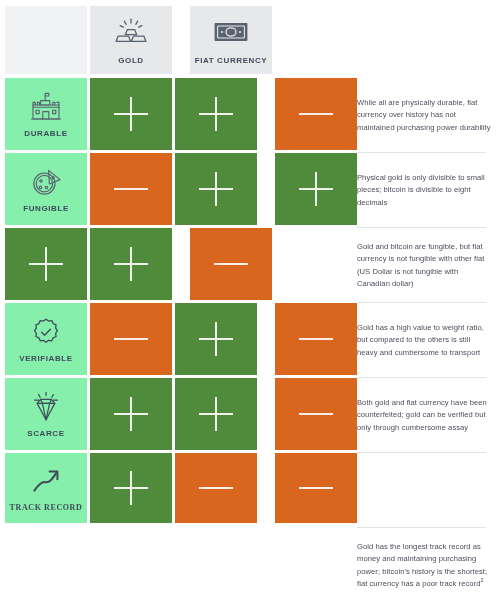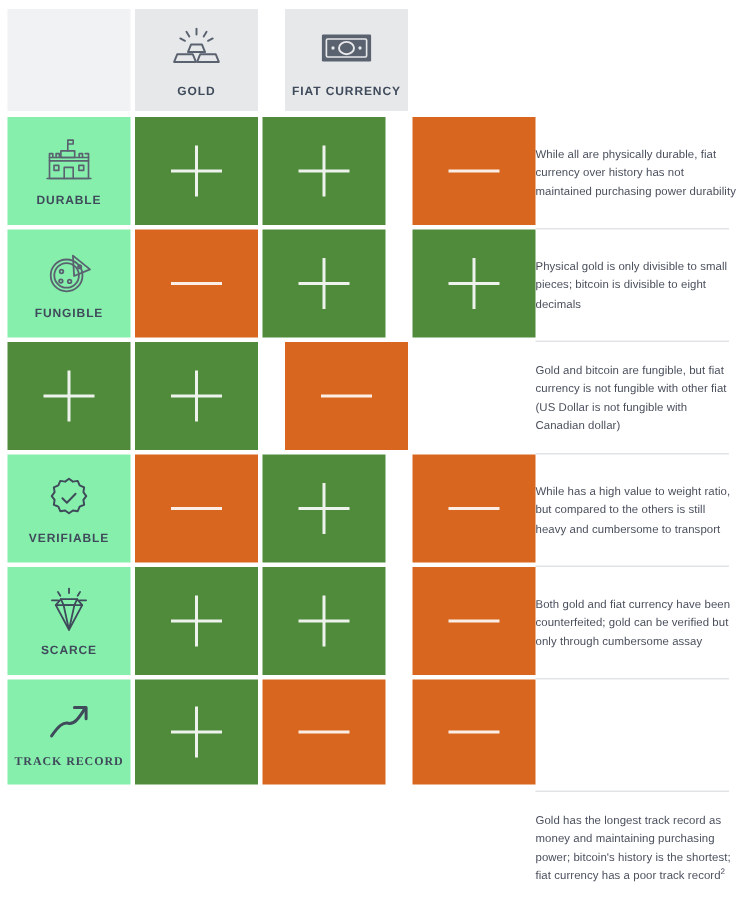--- a/index.html
+++ b/index.html
@@ -399,21 +399,21 @@
       <span class="txt">Physical gold is only divisible to small pieces; bitcoin is divisible to eight decimals</span>
       <span class="rule"></span>
     </div>
 
     <div class="note">
       <span class="txt">Gold and bitcoin are fungible, but fiat currency is not fungible with other fiat (US Dollar is not fungible with Canadian dollar)</span>
       <span class="rule"></span>
     </div>
 
     <div class="note">
-      <span class="txt">While has a high value to weight ratio, but compared to the others is still heavy and cumbersome to transport</span>
+      <span class="txt">Gold has a high value to weight ratio, but compared to the others is still heavy and cumbersome to transport</span>
       <span class="rule"></span>
     </div>
 
     <div class="note">
       <span class="txt">Both gold and fiat currency have been counterfeited; gold can be verified but only through cumbersome assay</span>
       <span class="rule"></span>
     </div>
 
     <div class="note">
       <span class="rule"></span>

